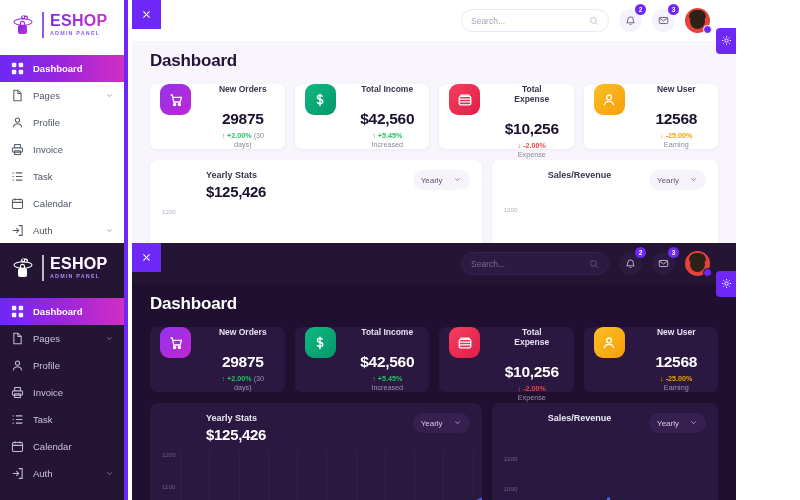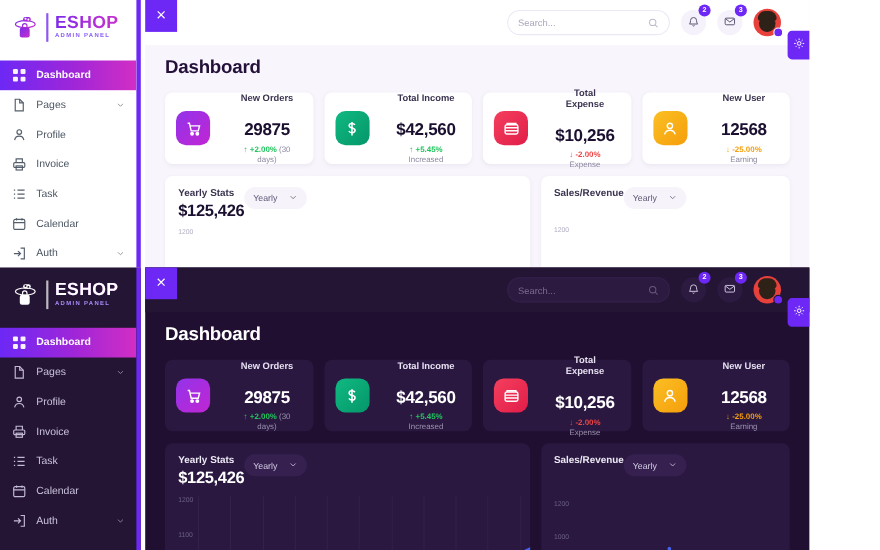--- a/index.html
+++ b/index.html
@@ -131,21 +131,21 @@
 
   .content { padding: 10px 18px 0 18px; }
   .page-title { font-size: 17px; font-weight: 700; letter-spacing: -.2px; }
   .screen-light .page-title { color: #241139; }
   .screen-dark  .page-title { color: #ffffff; }
 
   
   .stats { display: flex; gap: 10px; margin-top: 13px; }
   .stat-card {
     flex: 1; height: 65px; border-radius: 7px;
-    display: flex; align-items: center; gap: 24px;
+    display: flex; gap: 24px;
     padding: 0 10px;
   }
   .screen-light .stat-card { background:#fff; box-shadow:0 1px 4px rgba(60,20,110,.06); }
   .screen-dark  .stat-card { background:#2a1840; }
 
   .stat-ico {
     width: 31px; height: 31px; border-radius: 9px; flex: 0 0 31px;
     display: flex; align-items: center; justify-content: center;
   }
   .stat-ico svg { width: 16px; height: 16px; }
@@ -162,21 +162,21 @@
   .stat-delta b { font-weight: 600; }
 
   
   .charts { display: flex; gap: 10px; margin-top: 11px; }
   .chart-card { border-radius: 7px; padding: 10px 12px; position: relative; overflow: hidden; }
   .chart-card.big { flex: 1.52; }
   .chart-card.small { flex: 1; }
   .screen-light .chart-card { background:#fff; box-shadow:0 1px 4px rgba(60,20,110,.06); height:200px; }
   .screen-dark  .chart-card { background:#2a1840; height:200px; }
 
-  .chart-head { display: flex; align-items: flex-start; justify-content: flex-start; }
+  .chart-head { display: flex; align-items: flex-start; justify-content: space-between; margin-left: 44px; }
   .chart-title { font-size: 9px; font-weight: 600; }
   .screen-light .chart-title { color: #3b3350; }
   .screen-dark  .chart-title { color: #ede9f5; }
   .chart-amount { font-size: 15px; font-weight: 700; margin-top: 3px; letter-spacing: -.3px; }
   .screen-light .chart-amount { color: #1b1030; }
   .screen-dark  .chart-amount { color: #ffffff; }
 
   .select-pill {
     display: flex; align-items: center; gap: 10px;
     height: 20px; padding: 0 8px; border-radius: 11px;

